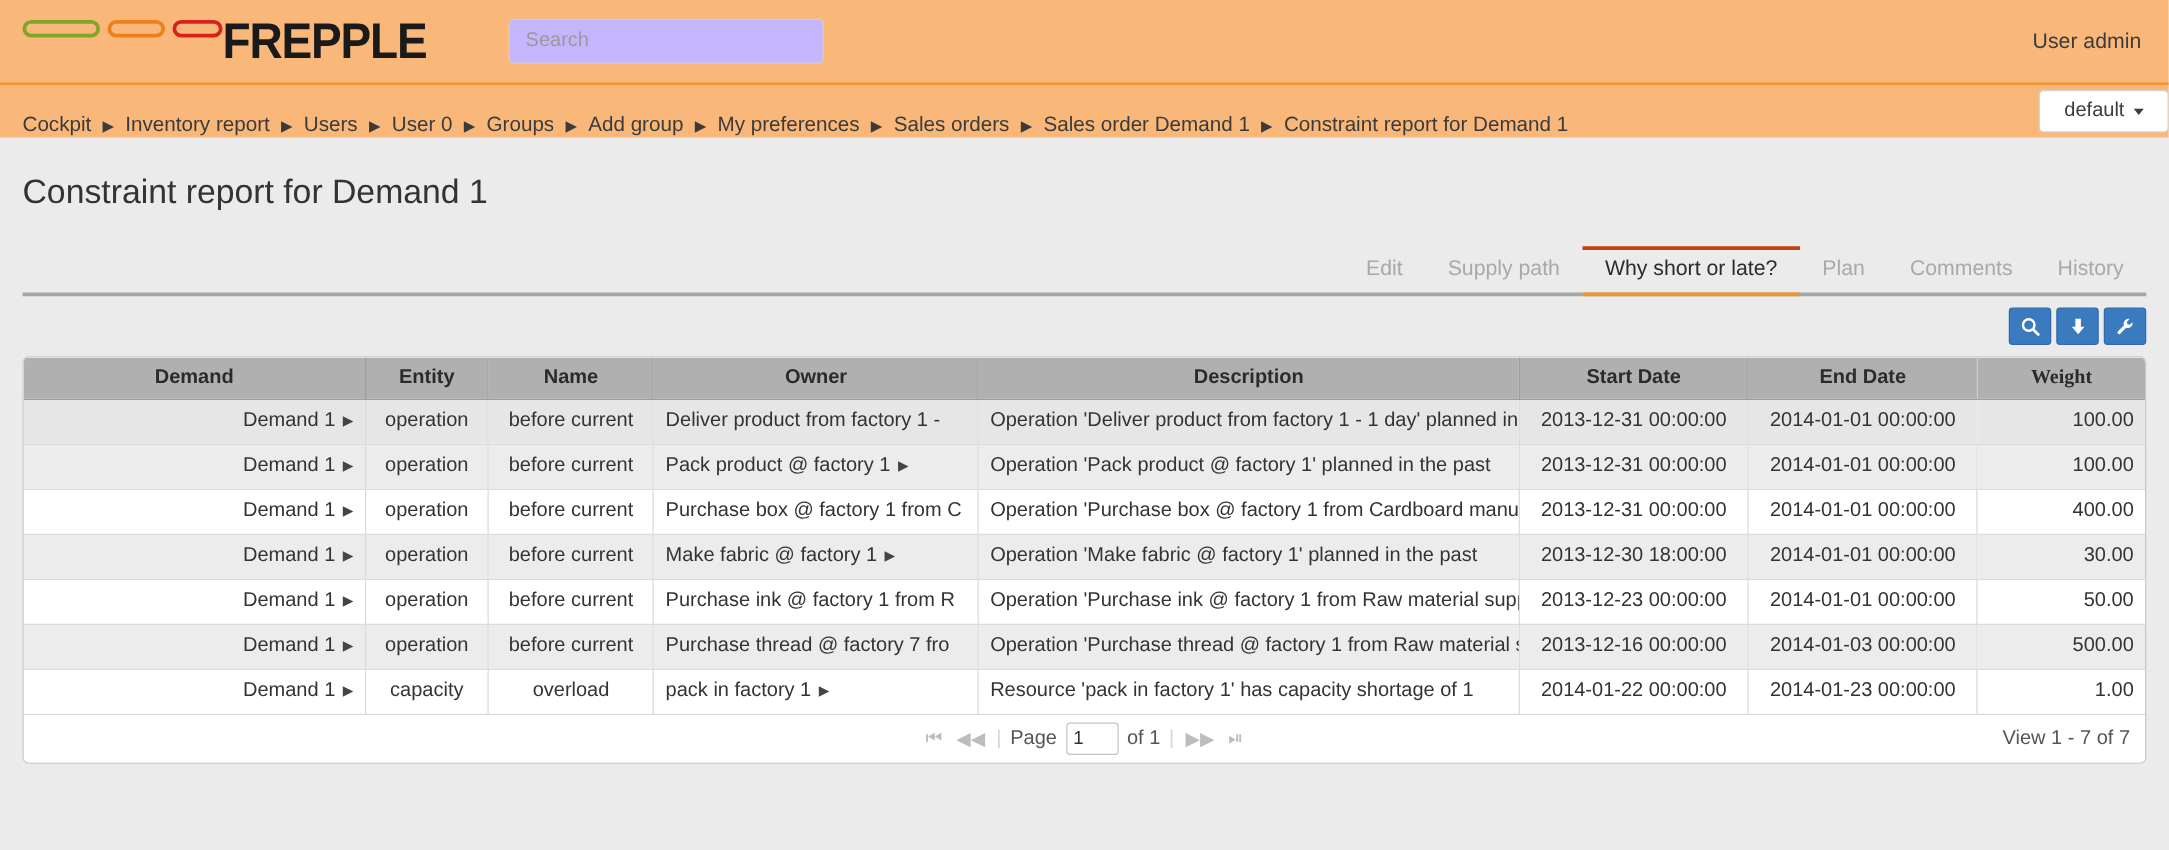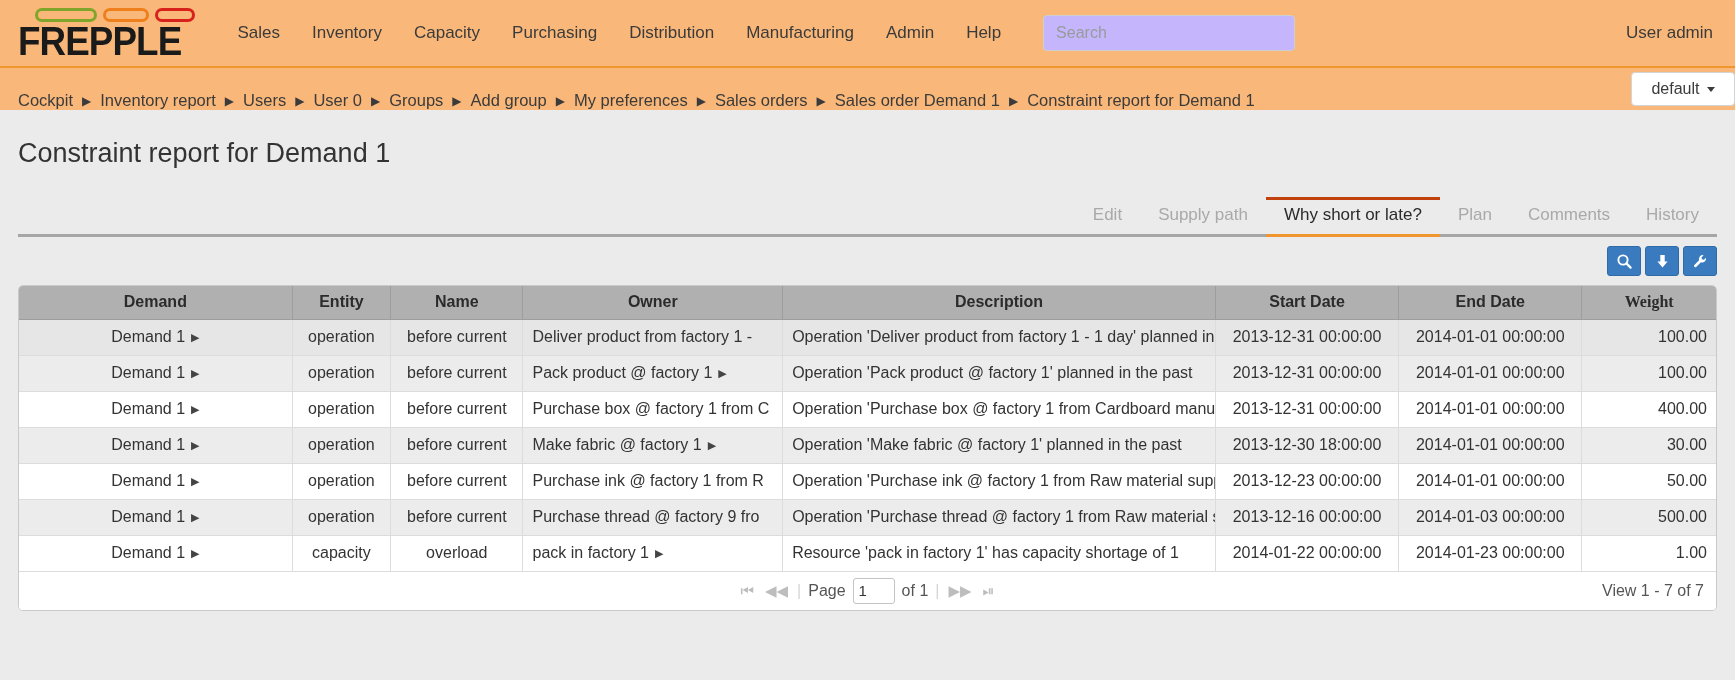--- a/index.html
+++ b/index.html
@@ -14,21 +14,21 @@
   
   .navbar {
     height: 68px;
     background: #f9b87a;
     border-bottom: 2px solid #f0962e;
     display: flex;
     align-items: center;
     padding: 0 18px;
     position: relative;
   }
-  .logo { display: flex; flex-direction: column; justify-content: center; margin-right: 26px; align-items: flex-end; }
+  .logo { display: flex; flex-direction: row; justify-content: center; margin-right: 26px; }
   .logo-pills { display: flex; gap: 6px; margin-bottom: 1px; height: 15px; align-items: center; }
   .pill { height: 14px; border-radius: 8px; background: transparent; }
   .pill.green  { width: 62px; border: 3px solid #7fa62a; }
   .pill.orange { width: 46px; border: 3px solid #ef7f1a; }
   .pill.red    { width: 40px; border: 3px solid #d8211a; }
   .logo-word {
     font-family: "Liberation Sans", sans-serif;
     font-size: 40px;
     font-weight: 700;
     line-height: 36px;
@@ -219,21 +219,21 @@
     padding: 0 9px;
     white-space: nowrap;
     overflow: hidden;
     text-overflow: clip;
     vertical-align: middle;
   }
   table.grid td:last-child { border-right: none; }
   tr.odd  td { background: #ececec; }
   tr.even td { background: #ffffff; }
   tr.sel  td { background: #e6e6e6; }
-  .c-demand { text-align: center; }
+  .c-demand { text-align: right; }
   .c-center { text-align: center; }
   .c-left   { text-align: left; }
   .c-right  { text-align: right; }
   .arrow {
     display: inline-block;
     margin-left: 6px;
     font-size: 11px;
     color: #444;
     cursor: pointer;
     vertical-align: 1px;
@@ -296,30 +296,20 @@
 <div class="navbar">
   <div class="logo">
     <div class="logo-pills">
       <span class="pill green"></span>
       <span class="pill orange"></span>
       <span class="pill red"></span>
     </div>
     <div class="logo-word">FREPPLE</div>
   </div>
 
-  <div class="nav-links">
-    <a class="nav-link">Sales</a>
-    <a class="nav-link">Inventory</a>
-    <a class="nav-link">Capacity</a>
-    <a class="nav-link">Purchasing</a>
-    <a class="nav-link">Distribution</a>
-    <a class="nav-link">Manufacturing</a>
-    <a class="nav-link">Admin</a>
-    <a class="nav-link">Help</a>
-  </div>
 
   <div class="search-wrap">
     <input class="search-input" type="text" placeholder="Search" style="">
   </div>
 
   <div class="user-label">User admin</div>
 </div>
 
 <div class="crumbbar">
   <div class="crumbs">
@@ -457,21 +447,21 @@
             <td class="c-left"><span>Purchase ink @ factory 1 from R</span></td>
             <td class="c-left"><span>Operation 'Purchase ink @ factory 1 from Raw material supplier' planned in the past</span></td>
             <td class="c-center"><span>2013-12-23 00:00:00</span></td>
             <td class="c-center"><span>2014-01-01 00:00:00</span></td>
             <td class="c-right"><span>50.00</span></td>
           </tr>
           <tr class="odd">
             <td class="c-demand"><span>Demand 1</span><span class="arrow">▶</span></td>
             <td class="c-center"><span>operation</span></td>
             <td class="c-center"><span>before current</span></td>
-            <td class="c-left"><span>Purchase thread @ factory 9 fro</span></td>
+            <td class="c-left"><span>Purchase thread @ factory 7 fro</span></td>
             <td class="c-left"><span>Operation 'Purchase thread @ factory 1 from Raw material supplier' planned in the past</span></td>
             <td class="c-center"><span>2013-12-16 00:00:00</span></td>
             <td class="c-center"><span>2014-01-03 00:00:00</span></td>
             <td class="c-right"><span>500.00</span></td>
           </tr>
           <tr class="even">
             <td class="c-demand"><span>Demand 1</span><span class="arrow">▶</span></td>
             <td class="c-center"><span>capacity</span></td>
             <td class="c-center"><span>overload</span></td>
             <td class="c-left"><span>pack in factory 1</span><span class="arrow">▶</span></td>

